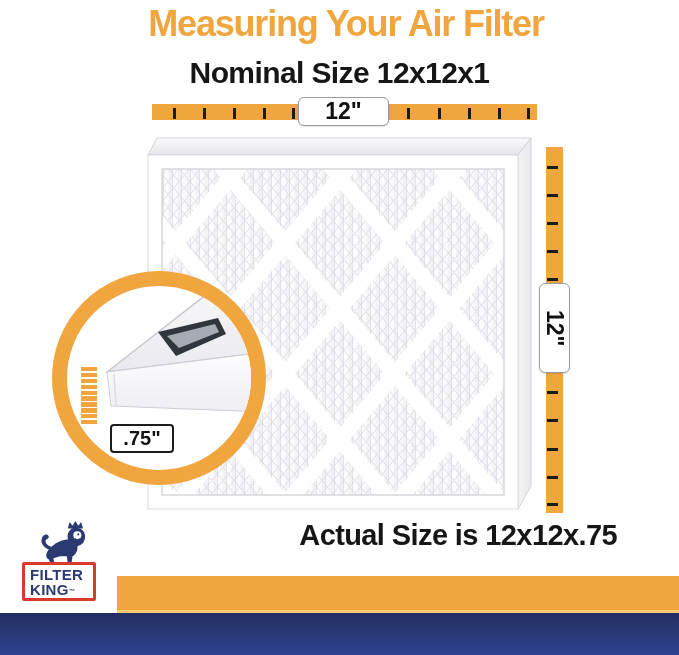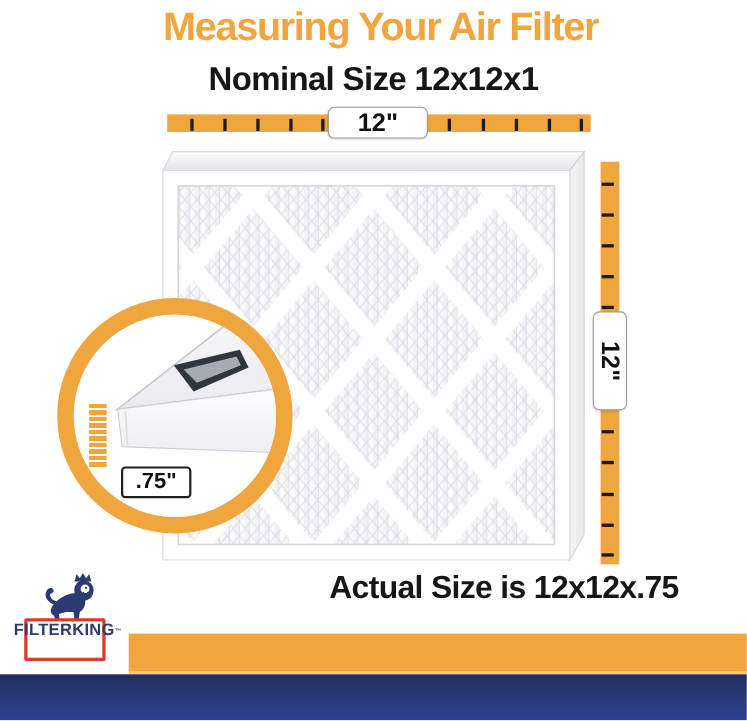--- a/index.html
+++ b/index.html
@@ -74,21 +74,21 @@
     background:#fff;border:2px solid #1c1c1c;border-radius:4px;
     display:flex;align-items:center;justify-content:center;
     font-size:20px;font-weight:700;color:#111;
   }
   .wedge-svg{position:absolute;left:0;top:0;}
   
   .lion{position:absolute;left:33px;top:520px;width:58px;height:44px;}
   .logo-box{
     position:absolute;left:22px;top:562px;width:74px;height:39px;
     background:#fff;border:3px solid var(--logo-red);border-radius:2px;
-    display:flex;justify-content:center;
+    display:flex;flex-direction:column;justify-content:center;
     padding-left:5px;line-height:1.0;
   }
   .logo-box .l1{font-size:15px;font-weight:700;letter-spacing:.3px;color:var(--brand-navy);}
   .logo-box .l2{font-size:15px;font-weight:700;letter-spacing:.3px;color:var(--brand-navy);}
   .logo-box sup{font-size:6px;vertical-align:2px;}
   
   .bar-orange{
     position:absolute;left:117px;top:576px;width:562px;height:37px;
     background:linear-gradient(180deg,var(--accent-orange) 0 92%,#f7ca6e 92% 100%);
   }

